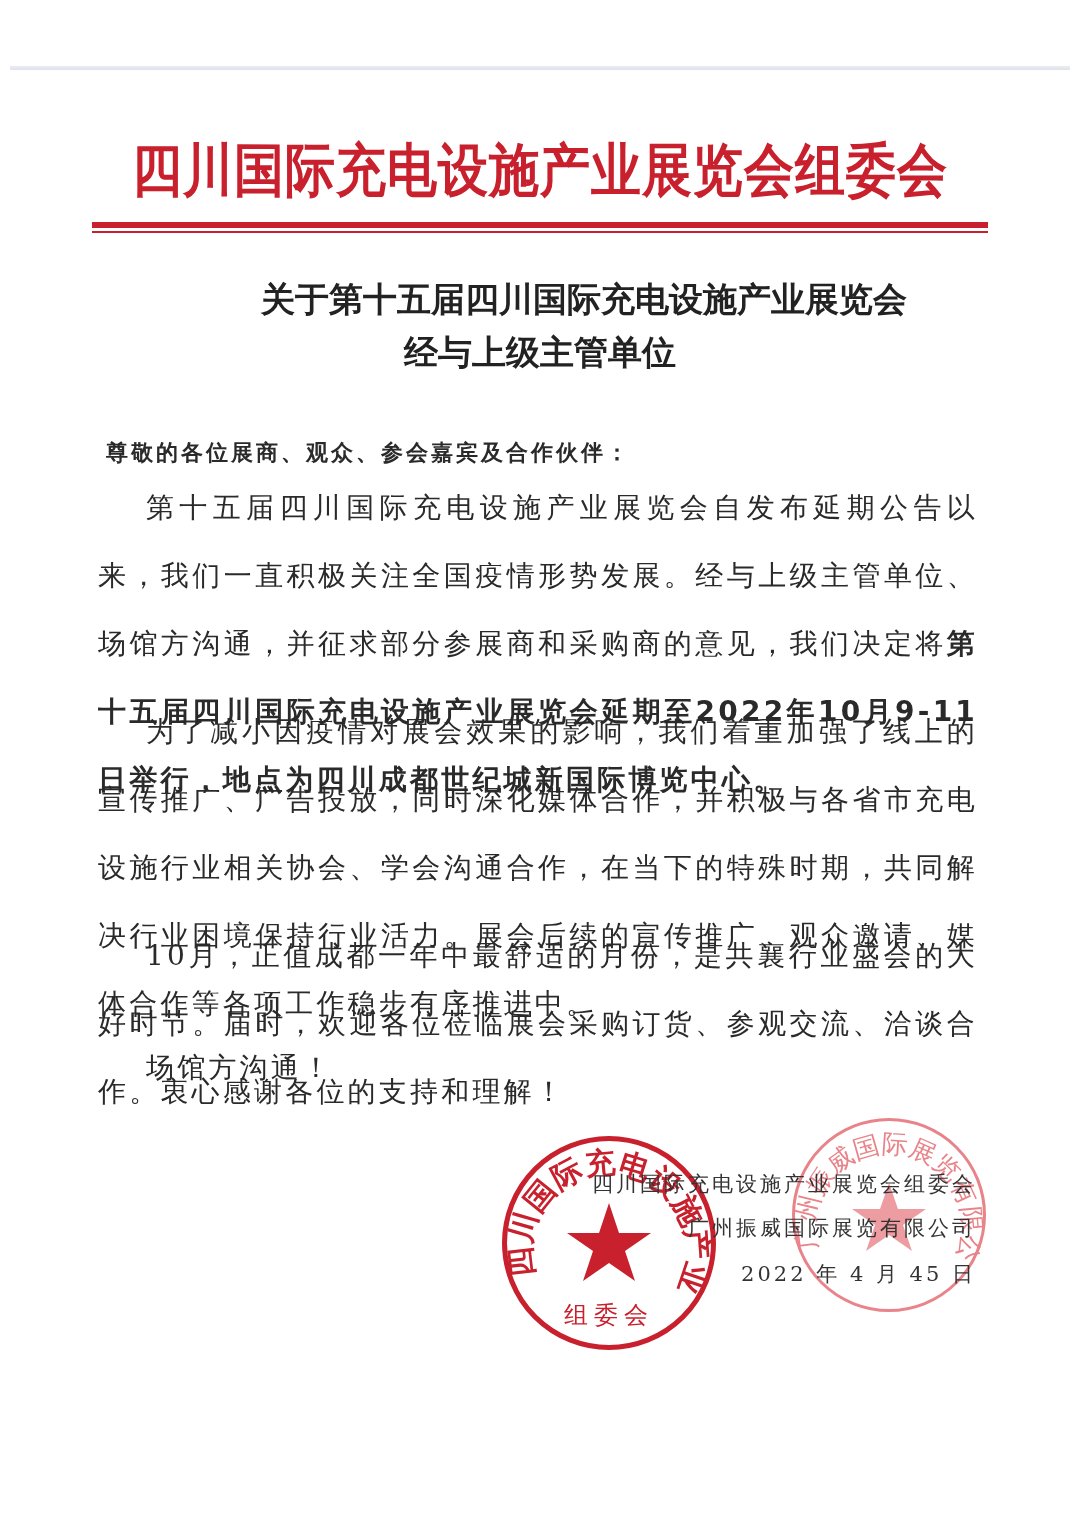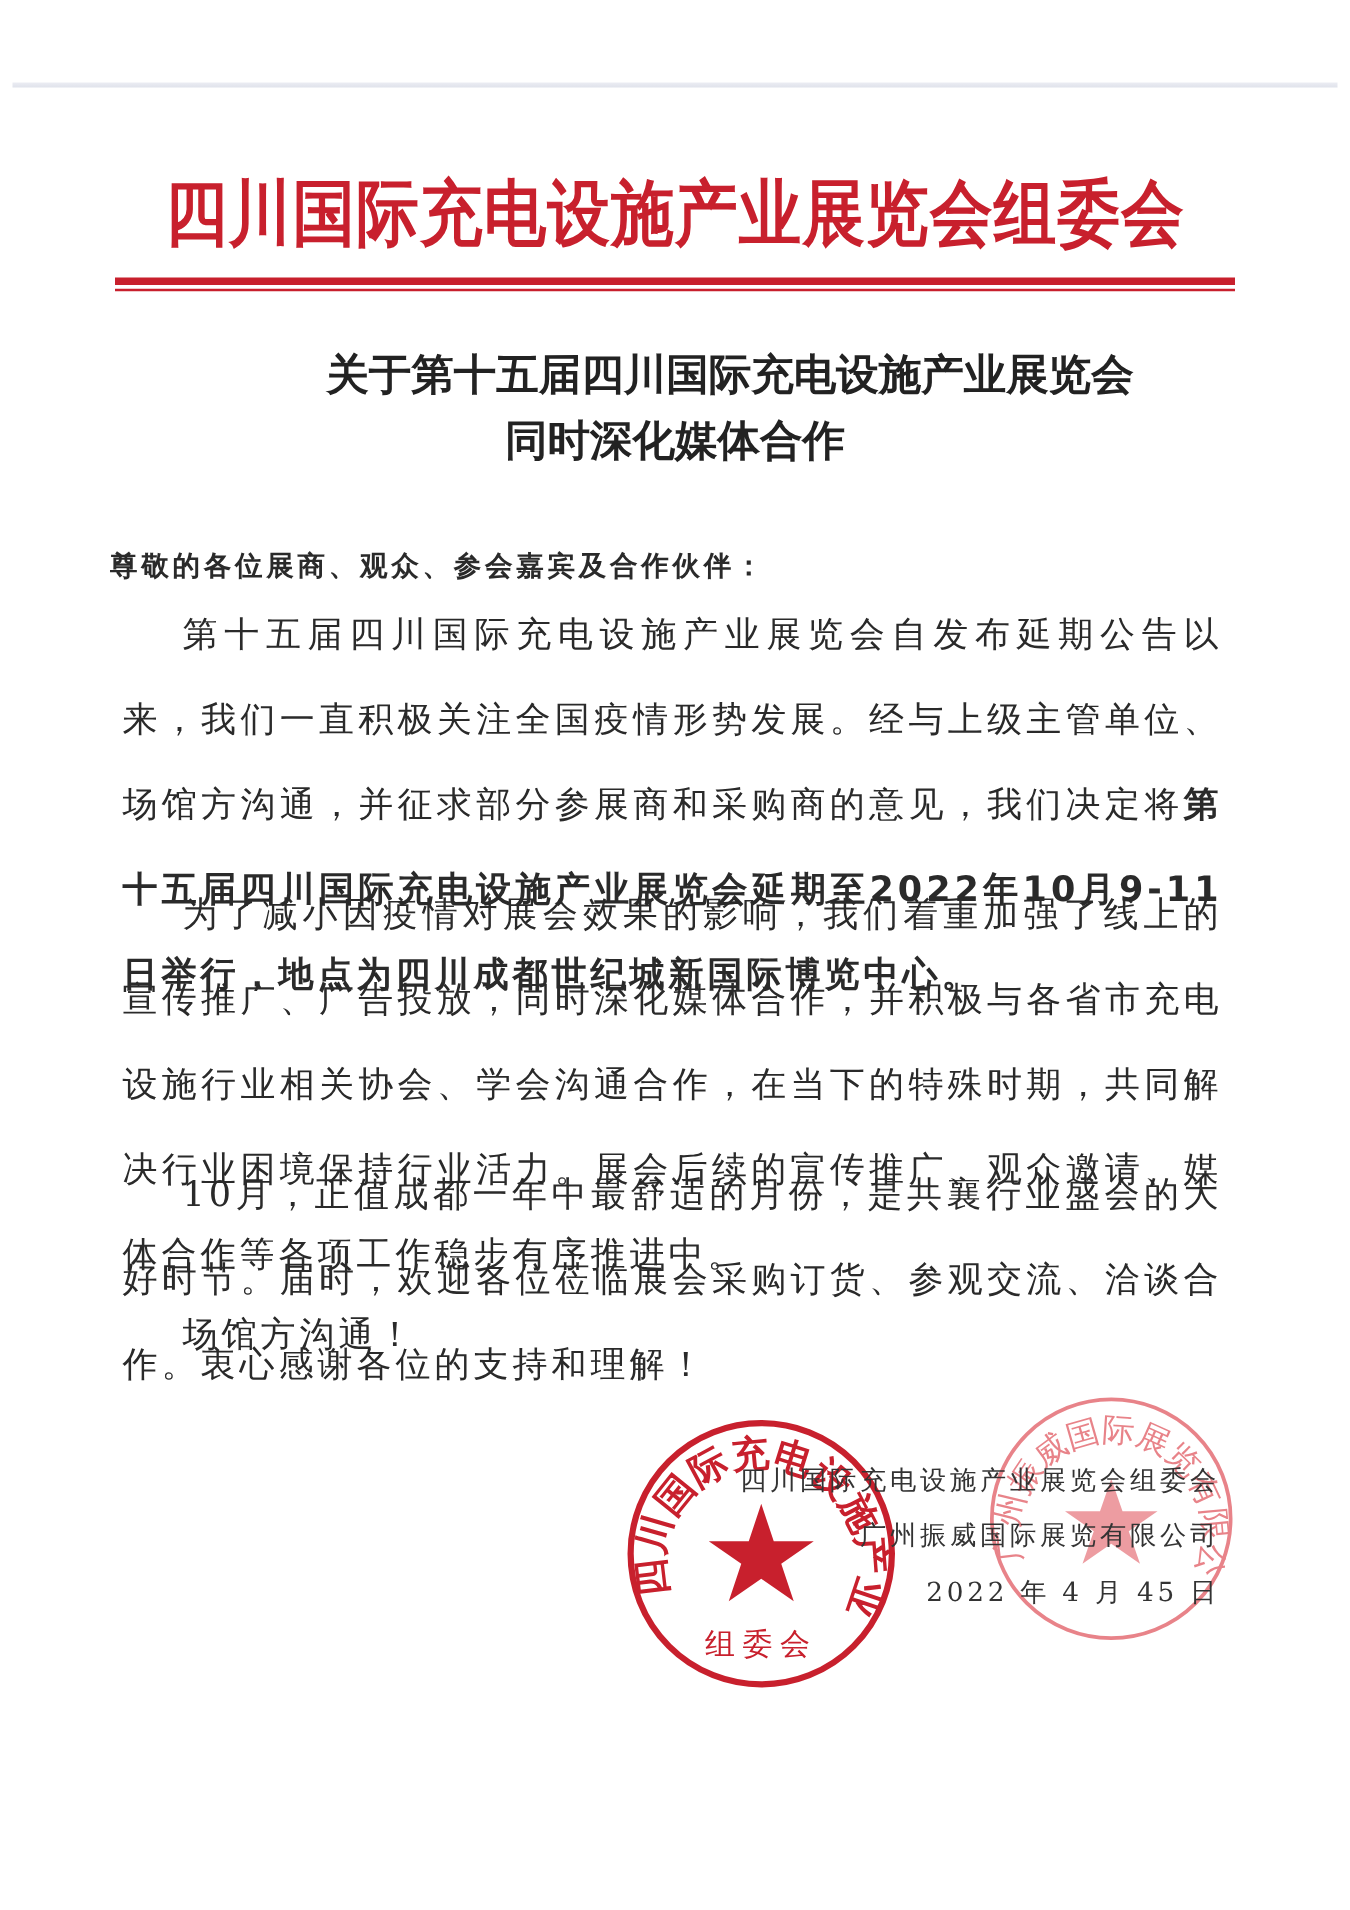--- a/index.html
+++ b/index.html
@@ -10,21 +10,21 @@
   .org-title { position:absolute; left:0; width:1080px; top:138px; text-align:center;
                font-family:"DejaVu Sans","Liberation Sans",sans-serif; font-weight:bold;
                font-size:50px; letter-spacing:1px; transform:scaleY(1.15); }
   .redline { position:absolute; left:92px; width:896px; }
   .redline.thick { top:222px; height:6px; }
   .redline.thin { top:231px; height:2px; }
   .doc-title { position:absolute; left:0; width:1080px; text-align:center; font-weight:bold;
                font-size:34px; color:#222; }
   .doc-title.l1 { top:277px;padding-left:44px; }
   .doc-title.l2 { top:330px; }
-  .salutation { position:absolute; left:88px; top:438px; font-size:22px; font-weight:bold;
+  .salutation { position:absolute; left:106px; top:438px; font-size:22px; font-weight:bold;
                 font-family:Liberation Sans, sans-serif; letter-spacing:3px; }
   .para { position:absolute; left:98px; width:880px; font-size:28px; line-height:68px;
           letter-spacing:3.2px; text-align:justify; text-indent:48px; margin:0; }
   .p1 { top:474px; }
   .p2 { top:698px; }
   .p3 { top:922px; }
   .p4 { top:1034px; }
   .bold { font-weight:bold; font-family:"DejaVu Sans","Liberation Sans",sans-serif; }
   .seal { position:absolute; border-radius:50%; }
   .seal1 { left:502px; top:1136px; width:214px; height:214px; border:5px solid; box-sizing:border-box; }
@@ -38,21 +38,21 @@
 </head>
 <body>
 
 <div class="scanline"></div>
 
 <div class="org-title" style="color:#c8202d">四川国际充电设施产业展览会组委会</div>
 <div class="redline thick" style="background:#c8202d"></div>
 <div class="redline thin" style="background:#c8202d"></div>
 
 <div class="doc-title l1">关于第十五届四川国际充电设施产业展览会</div>
-<div class="doc-title l2">同时深化媒体合作</div>
+<div class="doc-title l2">经与上级主管单位</div>
 
 <div class="salutation">尊敬的各位展商、观众、参会嘉宾及合作伙伴：</div>
 
 <p class="para p1"><span>第十五届四川国际充电设施产业展览会自发布延期公告以来，我们一直积极关注全国疫情形势发展。经与上级主管单位、场馆方沟通，并征求部分参展商和采购商的意见，我们决定将</span><span class="bold">第十五届四川国际充电设施产业展览会延期至2022年10月9-11日举行，地点为四川成都世纪城新国际博览中心。</span></p>
 <p class="para p2">为了减小因疫情对展会效果的影响，我们着重加强了线上的宣传推广、广告投放，同时深化媒体合作，并积极与各省市充电设施行业相关协会、学会沟通合作，在当下的特殊时期，共同解决行业困境保持行业活力。展会后续的宣传推广、观众邀请、媒体合作等各项工作稳步有序推进中。</p>
 <p class="para p3">10月，正值成都一年中最舒适的月份，是共襄行业盛会的大好时节。届时，欢迎各位莅临展会采购订货、参观交流、洽谈合作。衷心感谢各位的支持和理解！</p>
 <p class="para p4">场馆方沟通！</p>
 
 <div class="seal seal1" style="border-color:#c8202d">
   <svg viewBox="0 0 204 204">

